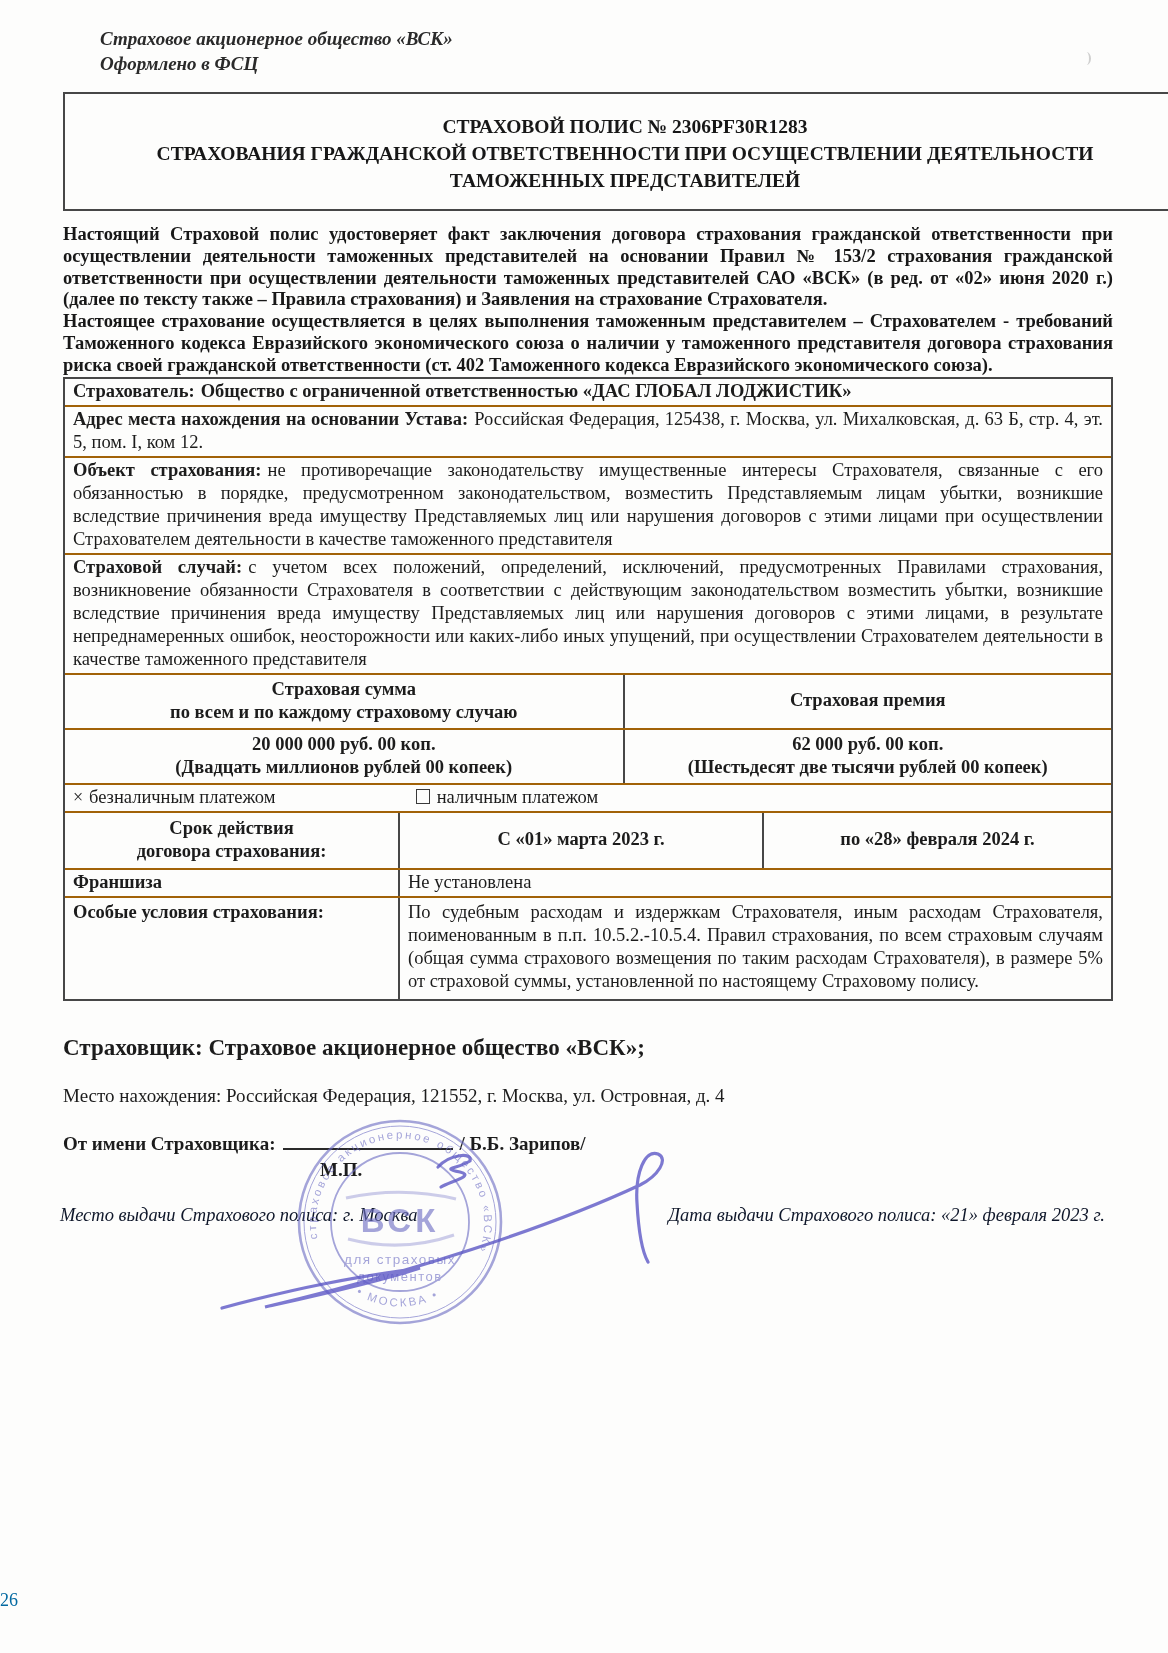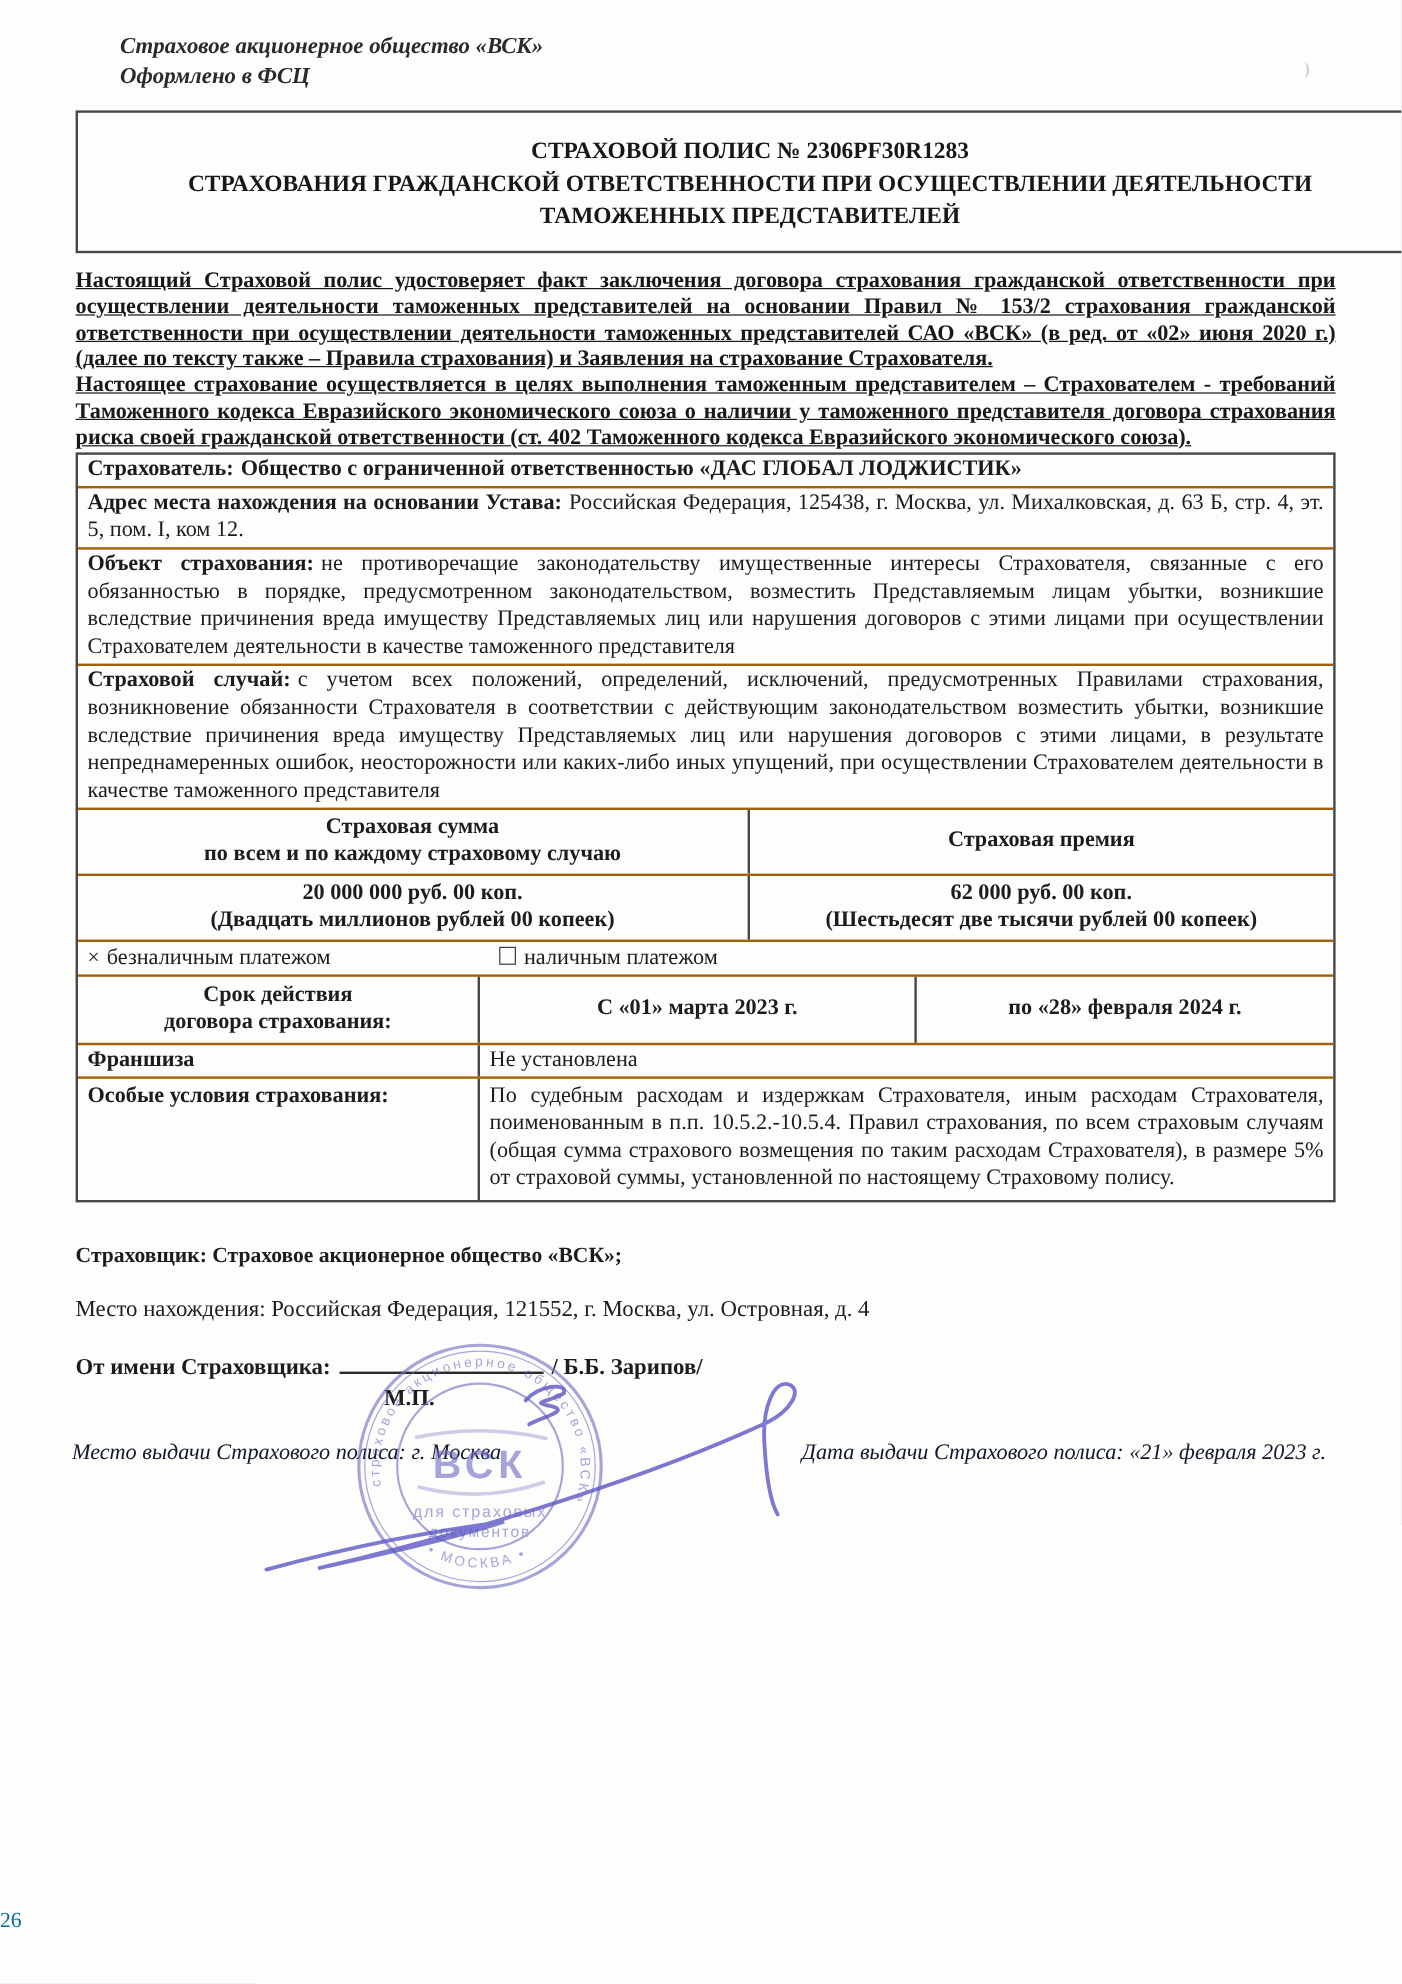--- a/index.html
+++ b/index.html
@@ -30,21 +30,21 @@
     padding:19px 30px 15px 30px;
     text-align:center;font-weight:bold;
     font-size:19.5px;line-height:27px;color:#171717;
   }
   
   .intro{
     margin:13px 0 0 63px;width:1050px;
     font-weight:bold;font-size:18.5px;line-height:21.8px;
     text-align:justify;color:#181818;
   }
-  .intro p{margin:0;text-decoration:underline;}
+  .intro p{margin:0;}
   
   .tbl{
     box-sizing:border-box;
     margin:0 0 0 63px;width:1050px;
     border:2px solid #474747;
     font-size:18.5px;line-height:23px;
   }
   .trow{display:flex;align-items:stretch;}
   .trow + .trow{border-top:2px solid #a16207;}
   .tcell{box-sizing:border-box;padding:1px 8px 2px 8px;}
@@ -64,21 +64,21 @@
   .sumrow .tcell{padding-top:3px;padding-bottom:4px;}
   .line{display:block;}
   
   .ckx{display:inline-block;width:16px;font-size:18px;}
   .ckb{
     display:inline-block;width:12px;height:13px;
     border:1.5px solid #3a3a3a;margin-right:7px;vertical-align:-1px;
   }
   .ck-first{display:inline-block;width:338px;}
   
-  .f-insurer{margin:34px 0 0 63px;font-weight:bold;font-size:18px;font-family:Liberation Serif, serif;}
+  .f-insurer{margin:34px 0 0 63px;font-weight:bold;font-size:23px;font-family:Liberation Serif, serif;}
   .f-location{margin:24px 0 0 63px;font-size:19px;}
   .f-onbehalf{margin:26px 0 0 63px;font-size:19px;font-weight:bold;}
   .sig-line{
     display:inline-block;width:170px;
     border-bottom:2px solid #2a2a2a;margin:0 6px 0 8px;
   }
   .f-mp{margin:4px 0 0 320px;font-size:19px;font-weight:bold;}
   .f-issue{
     box-sizing:border-box;
     margin:24px 0 0 60px;width:1055px;padding-right:10px;

